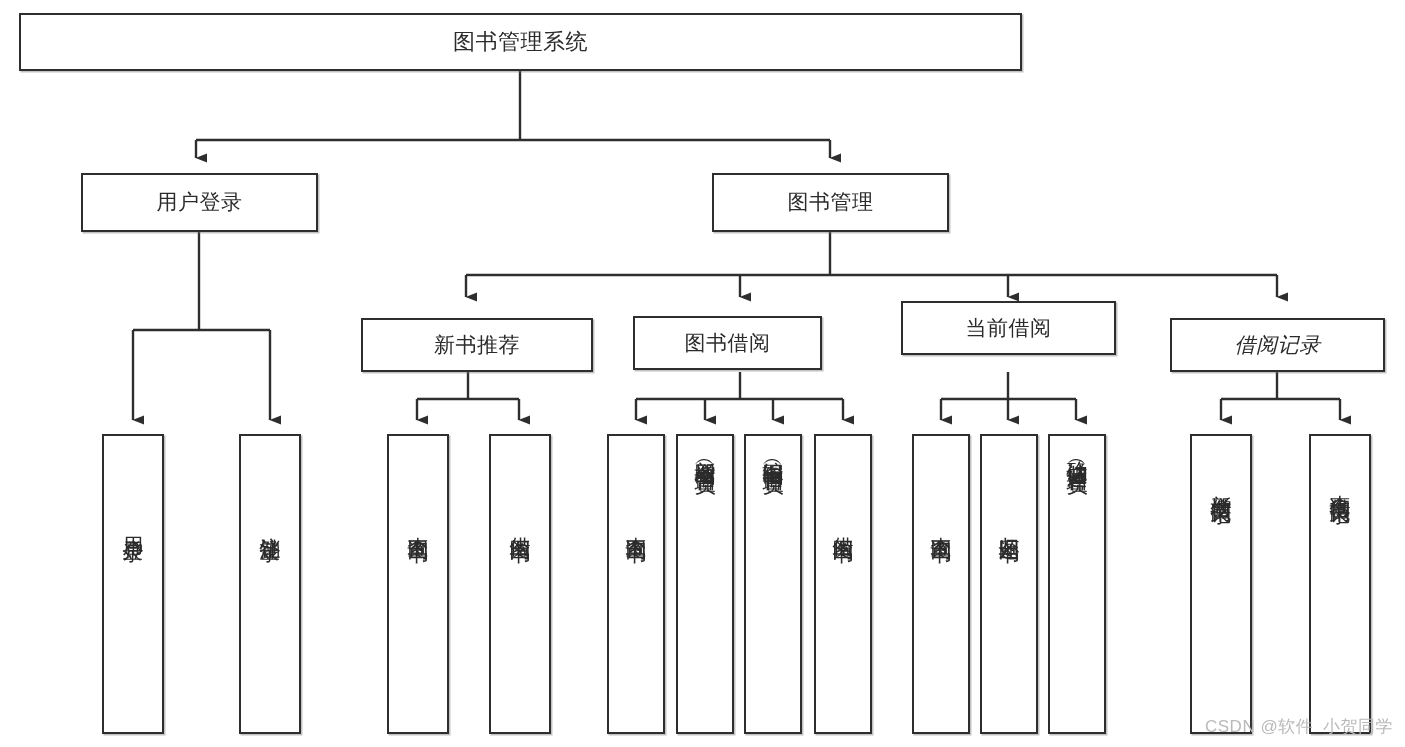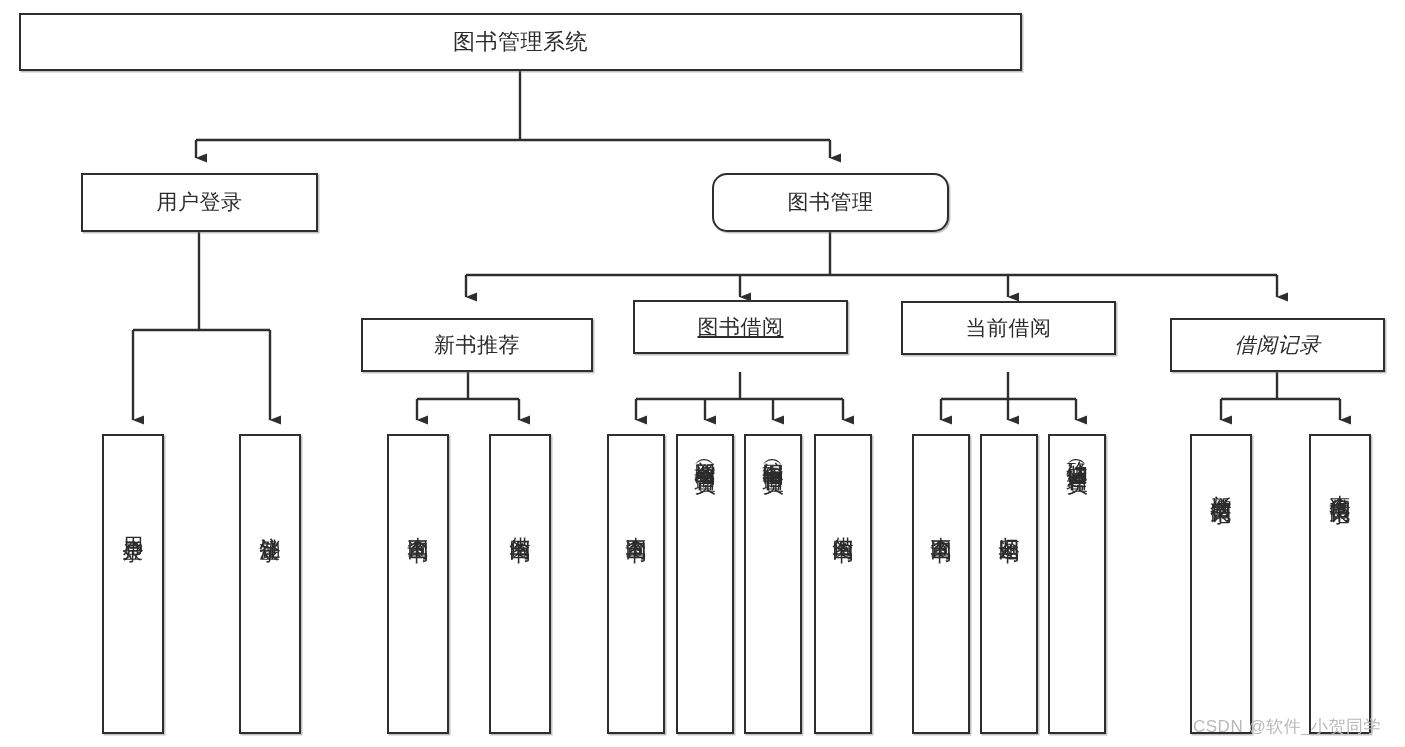--- a/index.html
+++ b/index.html
@@ -131,29 +131,29 @@
   </svg>
 
   <div class="node h root" style="left:19px; top:13px; width:1003px; height:58px;">
     <span class="label">图书管理系统</span>
   </div>
 
   <div class="node h" style="left:81px; top:173px; width:237px; height:59px;">
     <span class="label">用户登录</span>
   </div>
 
-  <div class="node h" style="left:712px; top:173px; width:237px; height:59px;border-radius:15px;">
+  <div class="node h" style="left:712px; top:173px; width:237px; height:59px;">
     <span class="label">图书管理</span>
   </div>
 
   <div class="node h" style="left:361px; top:318px; width:232px; height:54px;">
     <span class="label">新书推荐</span>
   </div>
 
-  <div class="node h" style="left:633px; top:300px; width:215px; height:54px;text-decoration:underline;">
+  <div class="node h" style="left:633px; top:316px; width:189px; height:54px;">
     <span class="label">图书借阅</span>
   </div>
 
   <div class="node h" style="left:901px; top:301px; width:215px; height:54px;">
     <span class="label">当前借阅</span>
   </div>
 
   <div class="node h" style="left:1170px; top:318px; width:215px; height:54px;font-style:italic;">
     <span class="label">借阅记录</span>
   </div>
@@ -203,15 +203,15 @@
   </div>
 
   <div class="node v" style="left:1190px; top:434px; width:62px; height:300px; padding-top:42px;">
     <span class="label">新增借阅记录</span>
   </div>
 
   <div class="node v" style="left:1309px; top:434px; width:62px; height:300px; padding-top:42px;">
     <span class="label">查询借阅记录</span>
   </div>
 
-  <div class="watermark" style="left:1193px; top:715px;">CSDN @软件_小贺同学</div>
+  <div class="watermark" style="left:1193px; top:715px;padding-left:12px;">CSDN @软件_小贺同学</div>
 
 </div>
 
 </body></html>

